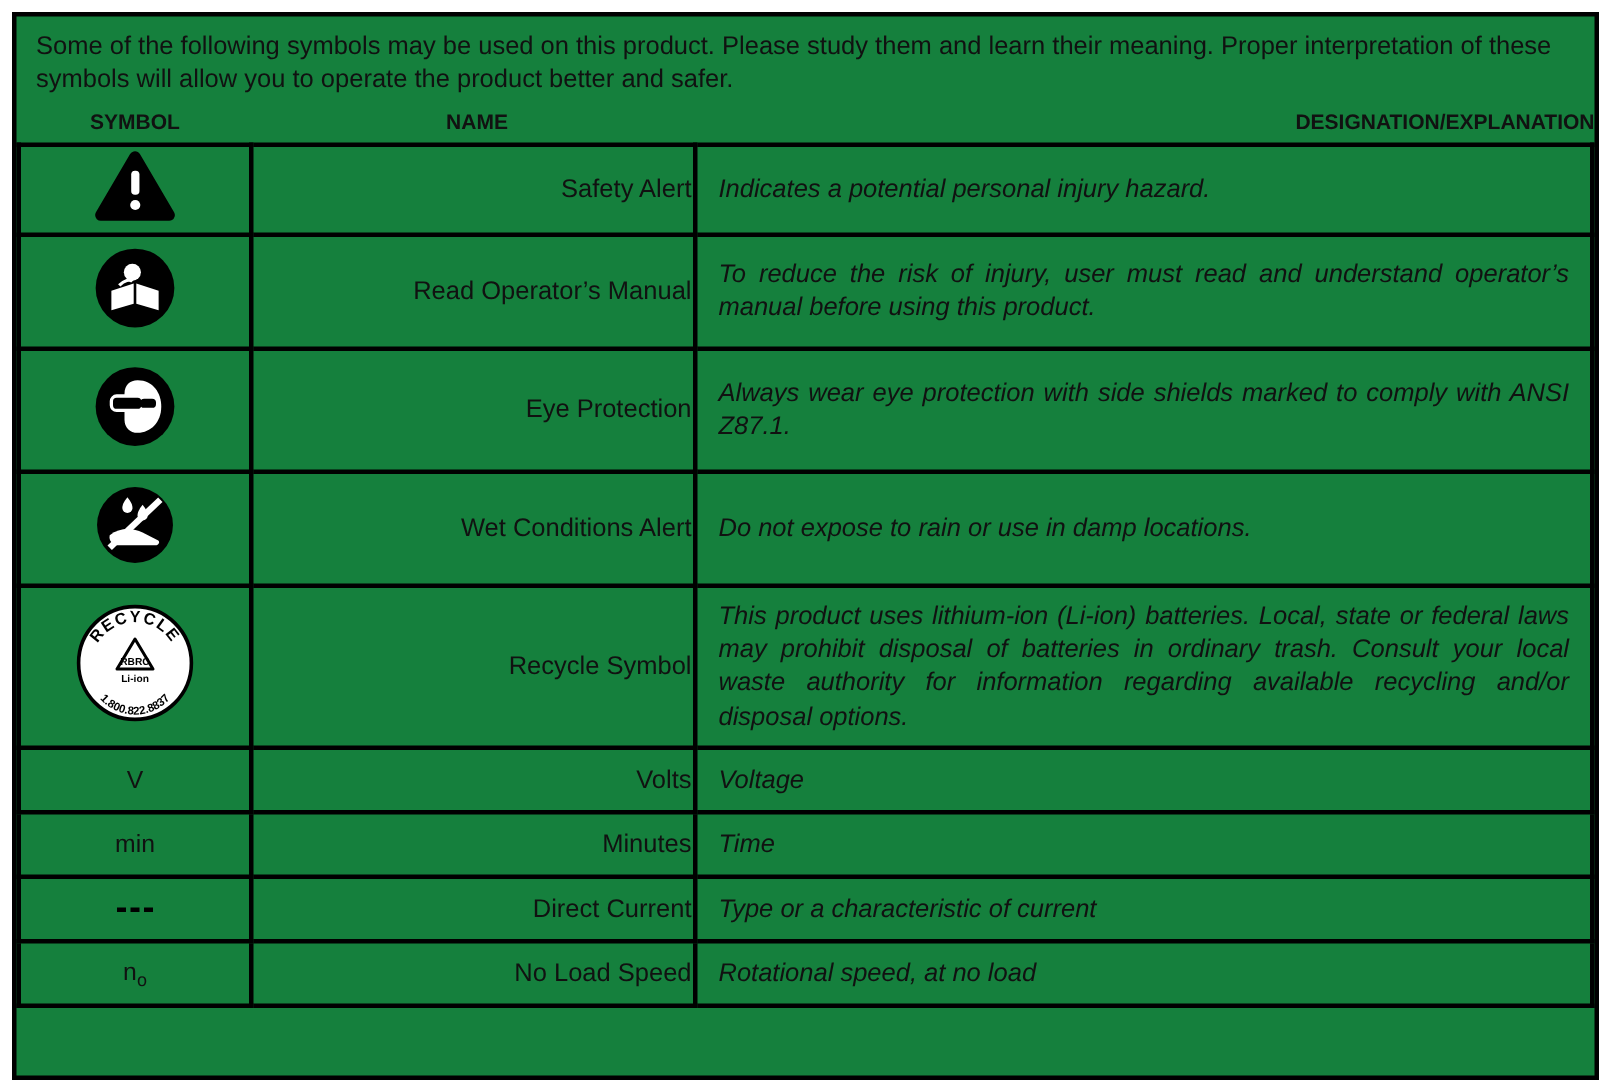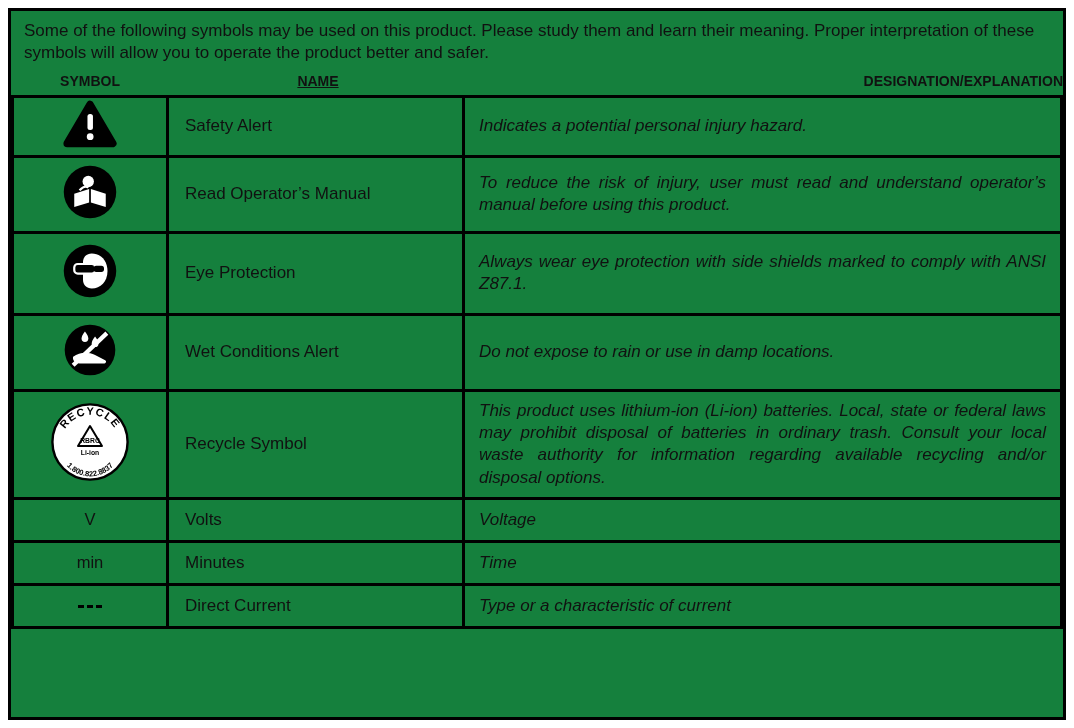--- a/index.html
+++ b/index.html
@@ -13,31 +13,31 @@
     border:3px solid #000;background:#15803d;box-sizing:border-box;
   }
   .intro{
     font-size:17px;line-height:1.32;padding:9px 13px 3px 13px;color:#111;
   }
   .head-row{
     display:flex;align-items:center;font-weight:bold;font-size:14px;
     padding:5px 0 6px 0;
   }
   .head-row .h-sym{width:158px;text-align:center;}
-  .head-row .h-name{width:298px;text-align:center;text-decoration:underline;}
+  .head-row .h-name{width:298px;text-align:center;}
   .head-row .h-expl{flex:1;text-align:right;}
   table.sym-table{
     width:100%;border-collapse:collapse;border:3px solid #000;
     table-layout:fixed;font-size:17px;
   }
   table.sym-table td{
     border:3px solid #000;vertical-align:middle;box-sizing:border-box;
   }
   td.sym{width:155px;text-align:center;}
-  td.name{width:296px;padding-left:16px;}
+  td.name{width:296px;padding-left:16px;text-align:right;}
   td.expl{padding:7px 14px;text-align:justify;line-height:1.32;font-style:italic;}
   tr.r-icon1{height:60px;}
   tr.r-icon2{height:76px;}
   tr.r-icon3{height:82px;}
   tr.r-icon4{height:76px;}
   tr.r-icon5{height:108px;}
   tr.r-text{height:43px;}
   .sym-text{font-size:16.5px;}
   .icon-wrap{display:inline-flex;align-items:center;justify-content:center;}
   
@@ -178,18 +178,25 @@
                 <span></span>
                 <span></span>
                 <span></span>
               </span>
           </span>
         </td>
         <td class="name">Direct Current</td>
         <td class="expl">Type or a characteristic of current</td>
       </tr>
 
+      <tr class="r-text">
+        <td class="sym">
+          <span class="sym-text"><span>n</span><sub class="nsub">o</sub></span>
+        </td>
+        <td class="name">No Load Speed</td>
+        <td class="expl">Rotational speed, at no load</td>
+      </tr>
 
 
     </tbody>
   </table>
 
 </div>
 
 </body></html>

